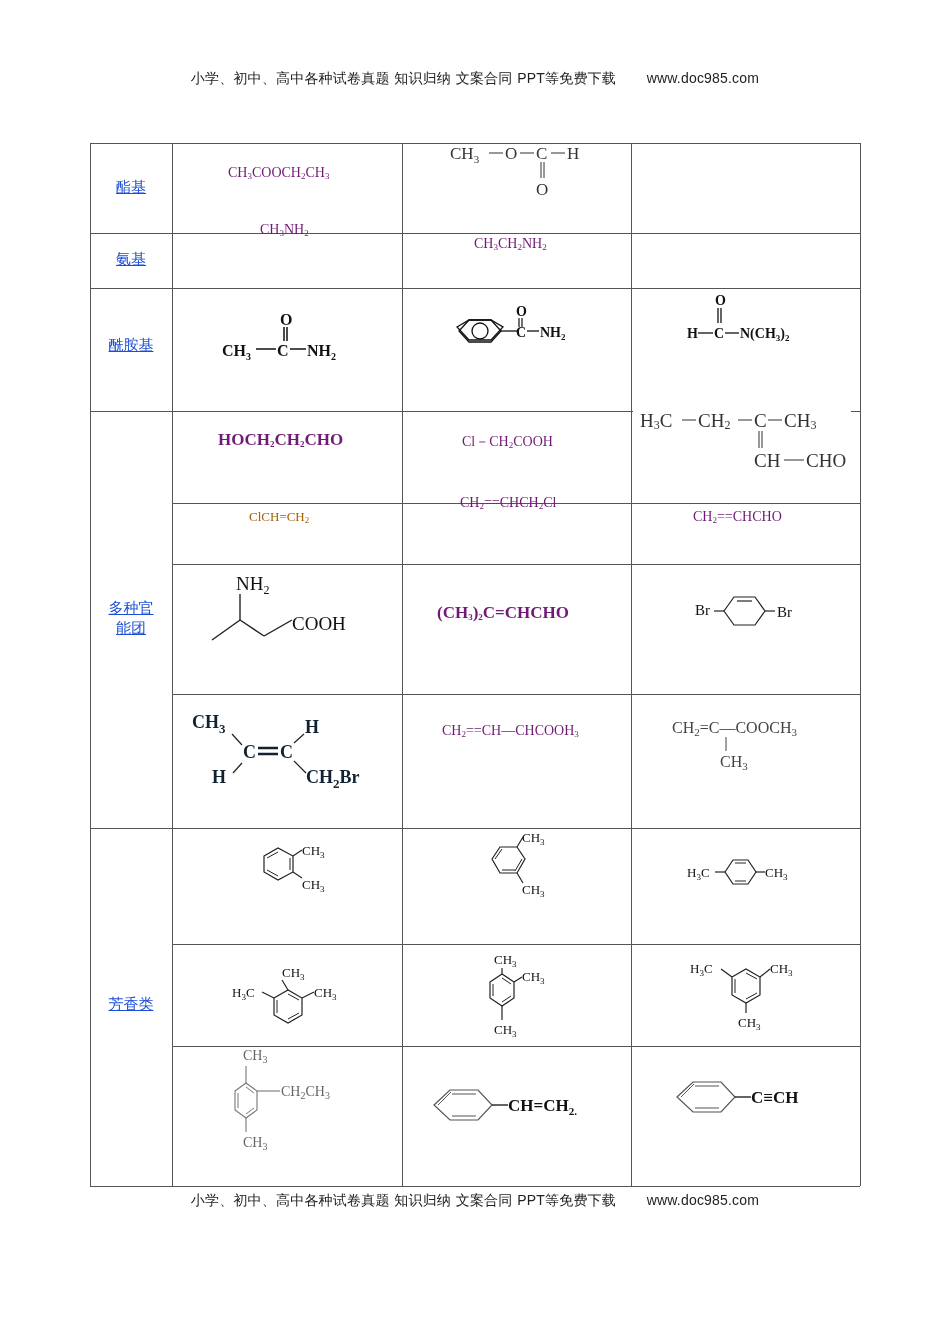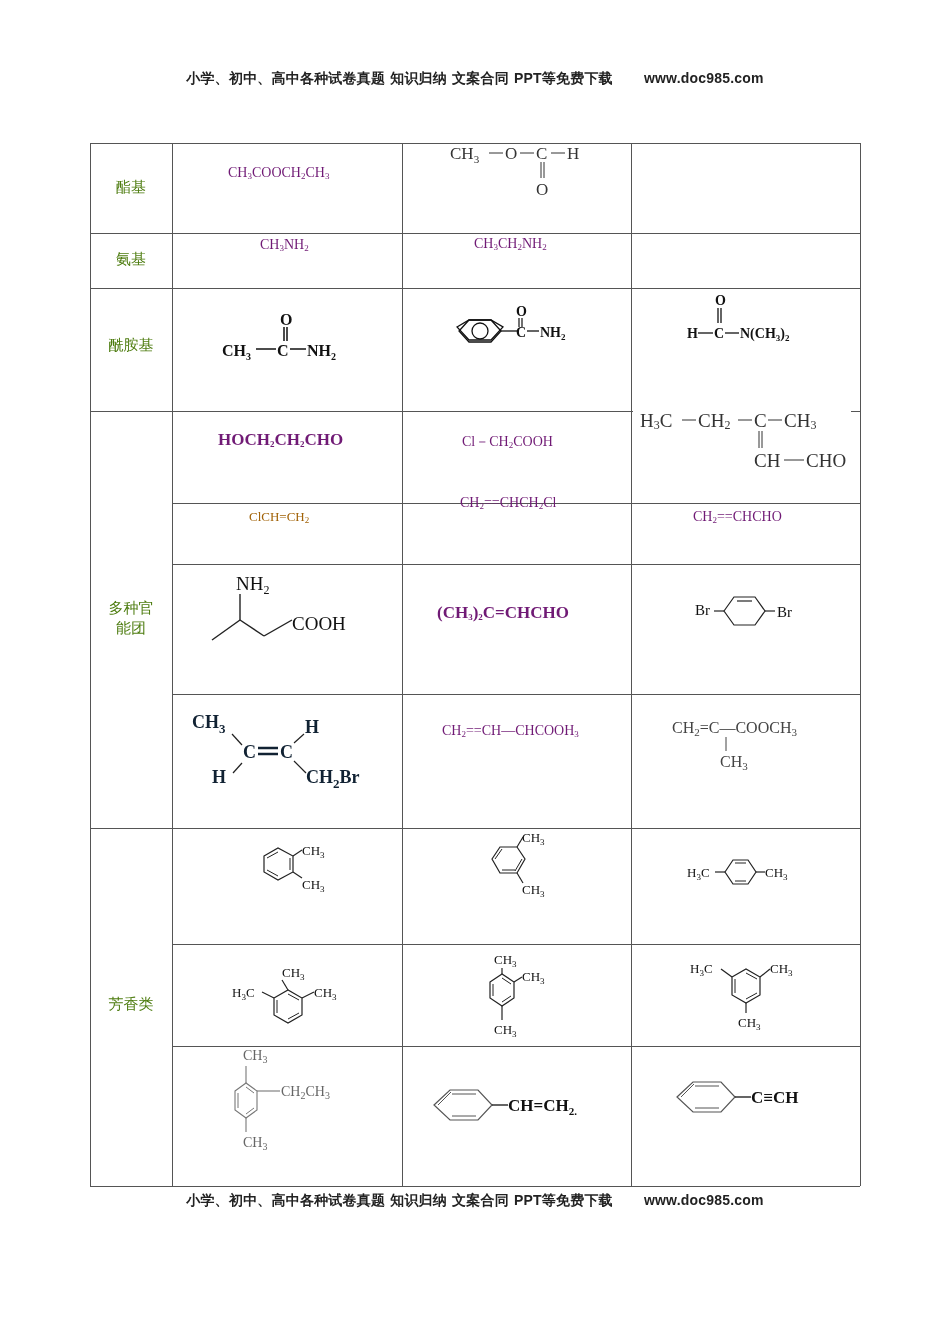--- a/index.html
+++ b/index.html
@@ -1,30 +1,30 @@
 <!DOCTYPE html>
 <html><head>
 <meta charset="utf-8">
 <style>
   html, body { margin:0; padding:0; background:#ffffff; }
   body { width:950px; height:1344px; position:relative; overflow:hidden;
          font-family:"DejaVu Serif", serif; color:#111; }
   .hdr, .ftr { position:absolute; left:0; width:950px; text-align:center;
-               font-family:"DejaVu Sans", sans-serif; font-size:14px; color:#222; letter-spacing:0.2px;font-weight:bold; }
+               font-family:"DejaVu Sans", sans-serif; font-size:14px; color:#222; letter-spacing:0.2px; }
   .hdr { top:70px; }
   .ftr { top:1192px; }
   .hdr .url, .ftr .url { margin-left:26px; font-family:"Liberation Sans", sans-serif; font-size:14px; }
   .hdr .ppt, .ftr .ppt { font-family:"Liberation Sans", sans-serif; }
 
   .tbl { position:absolute; left:90px; top:143px; width:770px; height:1043px; }
   .hl { position:absolute; height:1px; background:#555; }
   .vl { position:absolute; width:1px; background:#555; }
 
   .cat { position:absolute; left:0; width:82px; text-align:center;
-         font-family:"DejaVu Sans", sans-serif; font-size:15px; color:#4d7c0f; line-height:20px; }
+         font-family:"DejaVu Sans", sans-serif; font-size:15px; color:#1d4ed8; line-height:20px;text-decoration:underline; }
   .f { position:absolute; white-space:nowrap; font-family:"Liberation Serif", serif; font-size:14px; color:#701a75; }
   .f sub { font-size:9px; vertical-align:-2px; }
   .bold { font-weight:bold; }
   .grey { color:#a16207; }
   svg { position:absolute; overflow:visible; }
   svg text { font-family:"Liberation Serif", serif; }
   .mask { position:absolute; background:#fff; height:3px; }
 </style>
 </head>
 <body>
@@ -76,21 +76,21 @@
     <text x="60" y="16" font-size="17" fill="#333">O</text>
     <line x1="75" y1="10" x2="89" y2="10" stroke="#333" stroke-width="1"></line>
     <text x="91" y="16" font-size="17" fill="#333">C</text>
     <line x1="106" y1="10" x2="120" y2="10" stroke="#333" stroke-width="1"></line>
     <text x="122" y="16" font-size="17" fill="#333">H</text>
     <line x1="96" y1="19" x2="96" y2="35" stroke="#333" stroke-width="1"></line>
     <line x1="99" y1="19" x2="99" y2="35" stroke="#333" stroke-width="1"></line>
     <text x="91" y="52" font-size="17" fill="#333">O</text>
   </svg>
 
-  <div class="f" style="left:170px;top:94px;">
+  <div class="f" style="left:170px;top:79px;">
     <span>CH</span><sub>3</sub><span>NH</span><sub>2</sub>
   </div>
   <div class="f" style="left:384px;top:93px;">
     <span>CH</span><sub>3</sub><span>CH</span><sub>2</sub><span>NH</span><sub>2</sub>
   </div>
 
   <svg style="left:130px;top:162px;" width="140" height="60">
     <text x="60" y="20" font-size="16" font-weight="bold" fill="#111">O</text>
     <line x1="64" y1="22" x2="64" y2="36" stroke="#111" stroke-width="1.5"></line>
     <line x1="67" y1="22" x2="67" y2="36" stroke="#111" stroke-width="1.5"></line>

